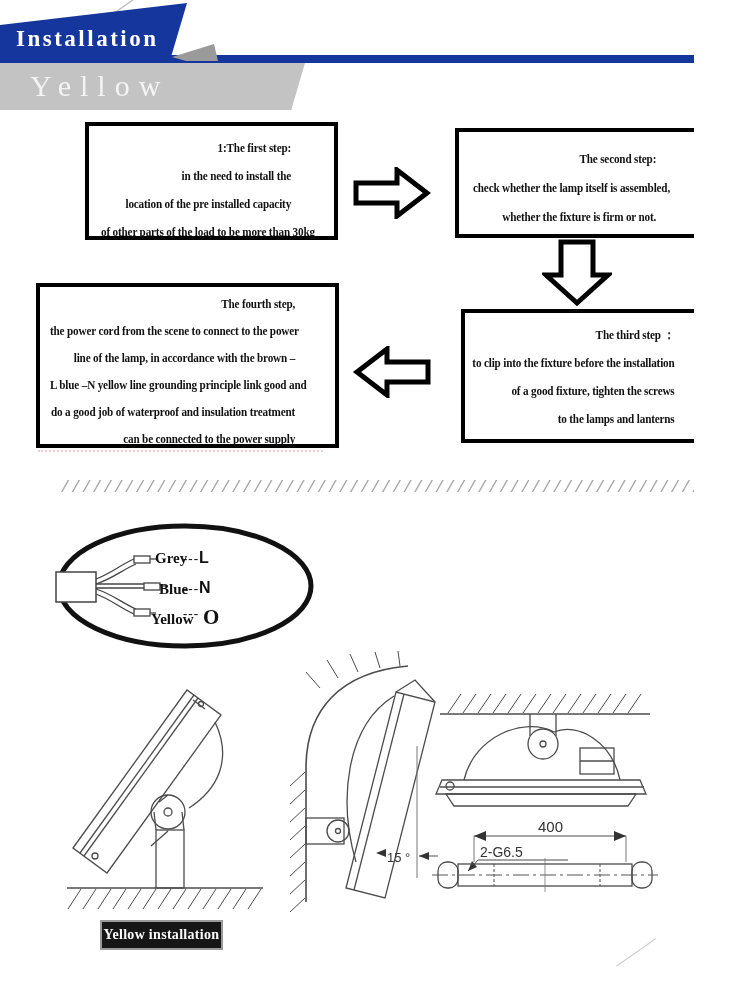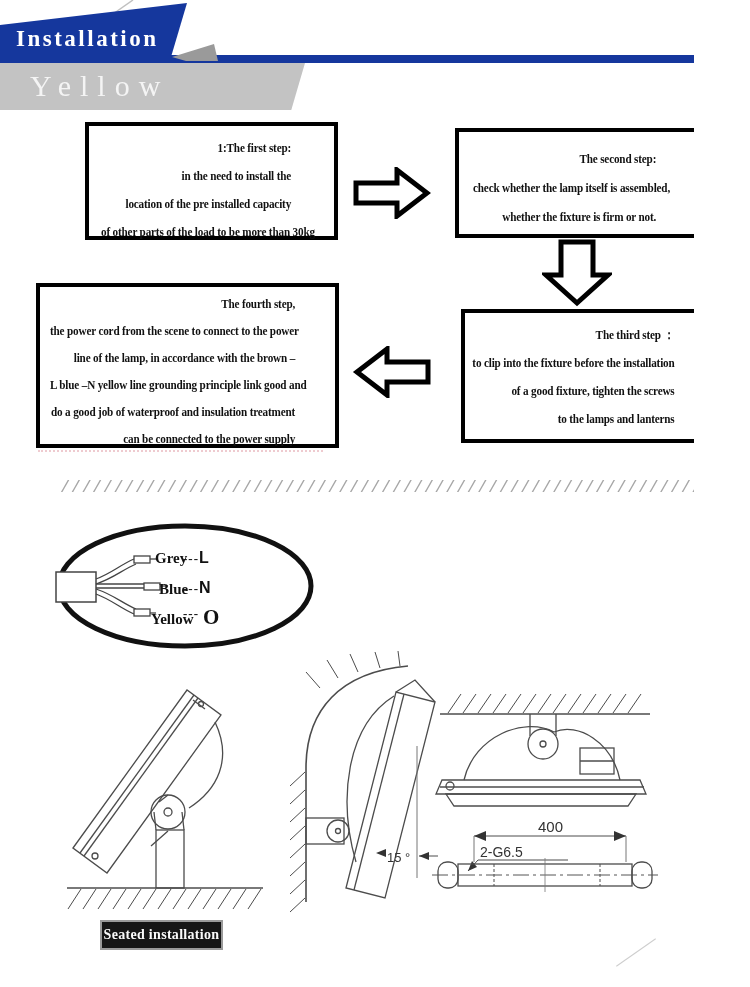--- a/index.html
+++ b/index.html
@@ -245,18 +245,18 @@
         <rect x="28" y="184" width="174" height="22"></rect>
         <path d="M64 184 V206 M170 184 V206" stroke-dasharray="3 2" stroke-width="1"></path>
         <path d="M2 195 H228" stroke-dasharray="16 4 3 4" stroke-width="1" stroke="#555"></path>
         <path d="M115 178 V212" stroke-width="0.8" stroke="#777"></path>
       </g>
     </g>
     <text x="108" y="152" font-size="15">400</text>
     <text x="50" y="177" font-size="14">2-G6.5</text>
   </svg>
 
-  <div id="plate-seated" class="abs plate">Seated installation</div>
+  <div id="plate-seated" class="abs plate">Yellow installation</div>
 
   <div class="abs pink-artifact"></div>
   <div class="abs diag-artifact"></div>
 
 </div>
 
 </body></html>

